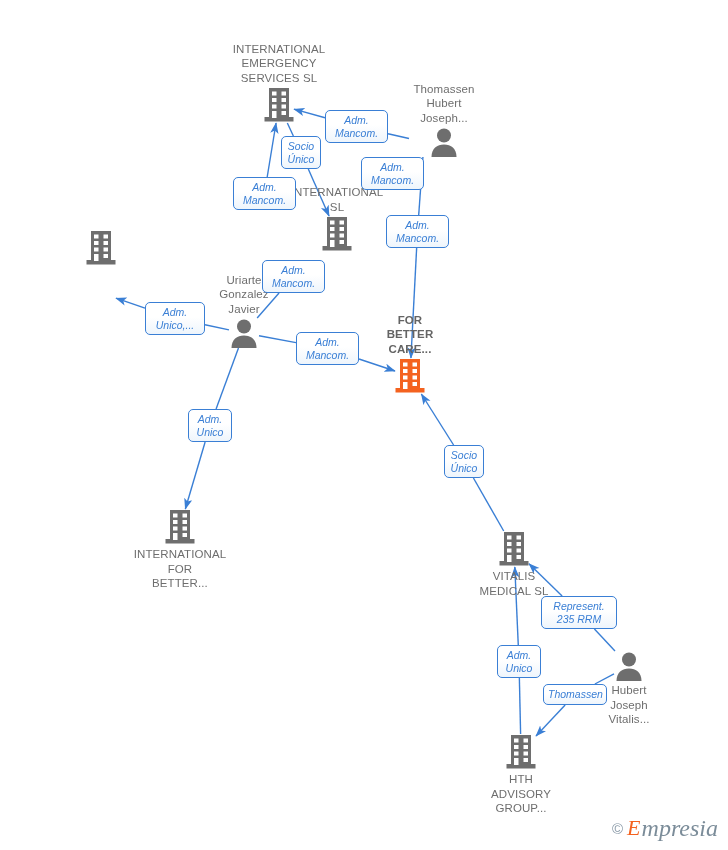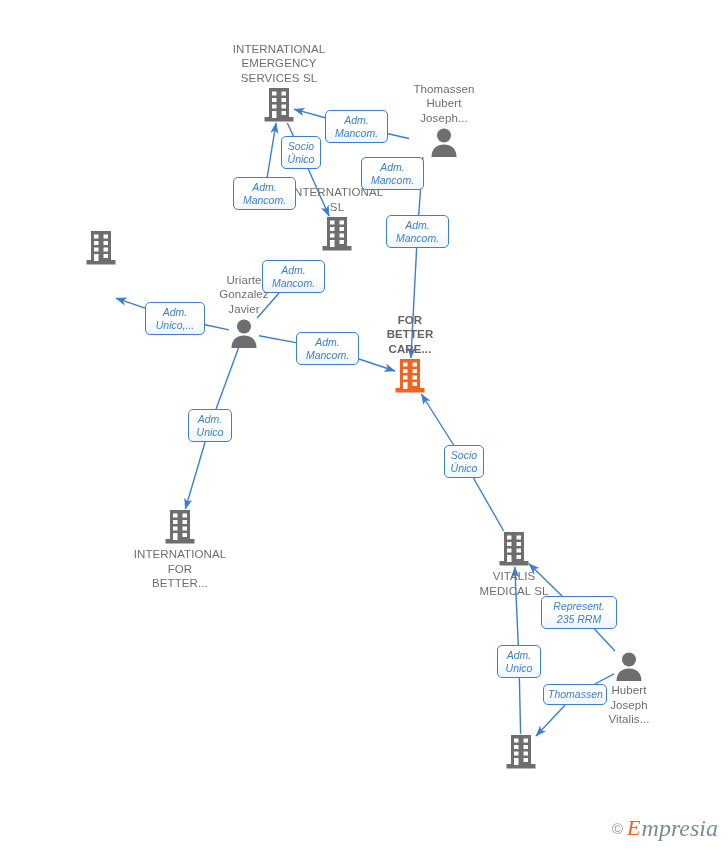--- a/index.html
+++ b/index.html
@@ -279,20 +279,23 @@
             <rect x="0.5" y="30" width="29" height="4.5" fill="#6e6e6e"></rect>
             <rect x="8" y="4.5" width="4.5" height="4" fill="#ffffff"></rect>
             <rect x="17.5" y="4.5" width="4.5" height="4" fill="#ffffff"></rect>
             <rect x="8" y="11" width="4.5" height="4" fill="#ffffff"></rect>
             <rect x="17.5" y="11" width="4.5" height="4" fill="#ffffff"></rect>
             <rect x="8" y="17.5" width="4.5" height="4" fill="#ffffff"></rect>
             <rect x="17.5" y="17.5" width="4.5" height="4" fill="#ffffff"></rect>
             <rect x="8" y="24" width="4.5" height="7" fill="#ffffff"></rect>
             <rect x="17.5" y="24" width="4.5" height="4" fill="#ffffff"></rect>
           </svg></span>
+        <span class="node-label below">HTH
+ADVISORY
+GROUP...</span>
       </div>
     </div>
   <div id="relations-layer">
       <div class="rel-box" style="left: 281px; top: 136px; width: 40px; height: 33px;">Socio
 Único</div>
       <div class="rel-box" style="left: 325px; top: 110px; width: 63px; height: 33px;">Adm.
 Mancom.</div>
       <div class="rel-box" style="left: 233px; top: 177px; width: 63px; height: 33px;">Adm.
 Mancom.</div>
       <div class="rel-box" style="left: 361px; top: 157px; width: 63px; height: 33px;">Adm.

